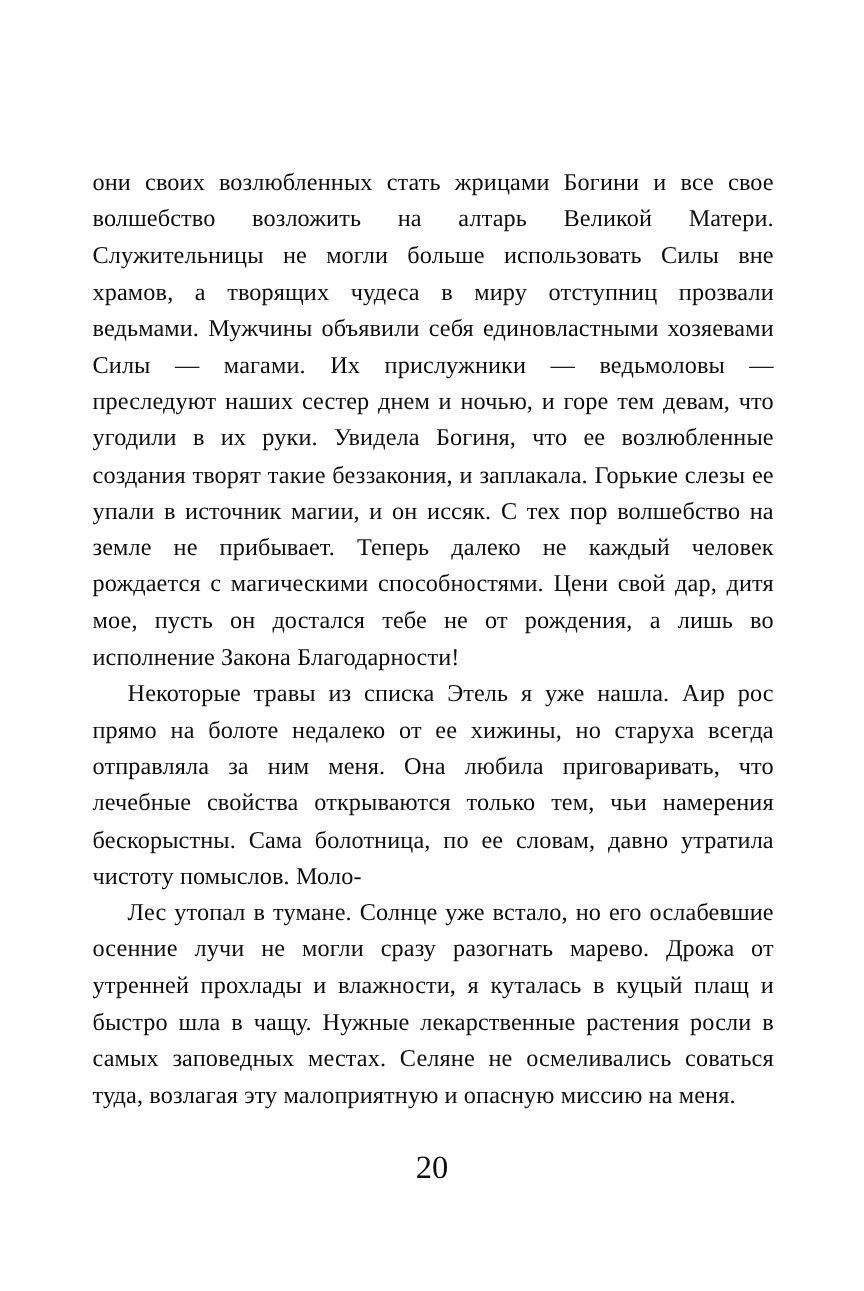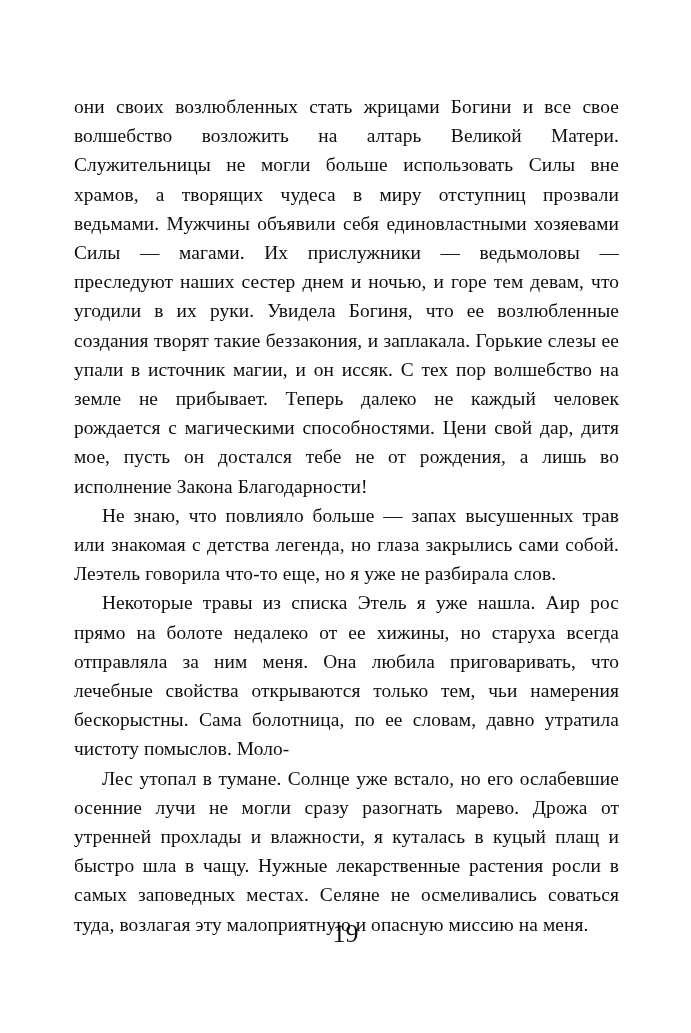--- a/index.html
+++ b/index.html
@@ -29,36 +29,36 @@
     -webkit-hyphens: manual;
     hyphens: manual;
     letter-spacing: 0.1px;
   }
   .para {
     margin: 0;
     text-indent: 28px;
   }
   .para.cont {
     text-indent: 0;
+    margin-top: 40px;
   }
   .page-number {
     position: absolute;
     left: 0;
     right: 0;
     bottom: 84px;
     text-align: center;
     font-size: 26px;
     line-height: 30px;
     font-family: "Liberation Serif", "DejaVu Serif", serif;
   }
 </style>
 </head>
 <body>
 
 <div class="page">
   <div class="body-text">
     <p class="para cont">они своих возлюбленных стать жрицами Богини и все свое волшебство возложить на алтарь Великой Матери. Служительницы не могли больше использовать Силы вне храмов, а творящих чудеса в миру отступниц прозвали ведьмами. Мужчины объявили себя единовластными хозяевами Силы — магами. Их прислужники — ведьмоловы — преследуют наших сестер днем и ночью, и горе тем девам, что угодили в их руки. Увидела Богиня, что ее возлюбленные создания творят такие беззакония, и заплакала. Горькие слезы ее упали в источник магии, и он иссяк. С тех пор волшебство на земле не прибывает. Теперь далеко не каждый человек рождается с магическими способностями. Цени свой дар, дитя мое, пусть он достался тебе не от рождения, а лишь во исполнение Закона Благодарности!</p>
-    <p class="para">Не знаю, что повлияло больше — запах высушенных трав или знакомая с детства легенда, но глаза закрылись сами собой. Леэтель говорила что-то еще, но я уже не разбирала слов.</p>
     <p class="para">Некоторые травы из списка Этель я уже нашла. Аир рос прямо на болоте недалеко от ее хижины, но старуха всегда отправляла за ним меня. Она любила приговаривать, что лечебные свойства открываются только тем, чьи намерения бескорыстны. Сама болотница, по ее словам, давно утратила чистоту помыслов. Моло-</p>
     <p class="para">Лес утопал в тумане. Солнце уже встало, но его ослабевшие осенние лучи не могли сразу разогнать марево. Дрожа от утренней прохлады и влажности, я куталась в куцый плащ и быстро шла в чащу. Нужные лекарственные растения росли в самых заповедных местах. Селяне не осмеливались соваться туда, возлагая эту малоприятную и опасную миссию на меня.</p>
   </div>
-  <div class="page-number">19</div>
+  <div class="page-number">20</div>
 </div>
 
 </body></html>

